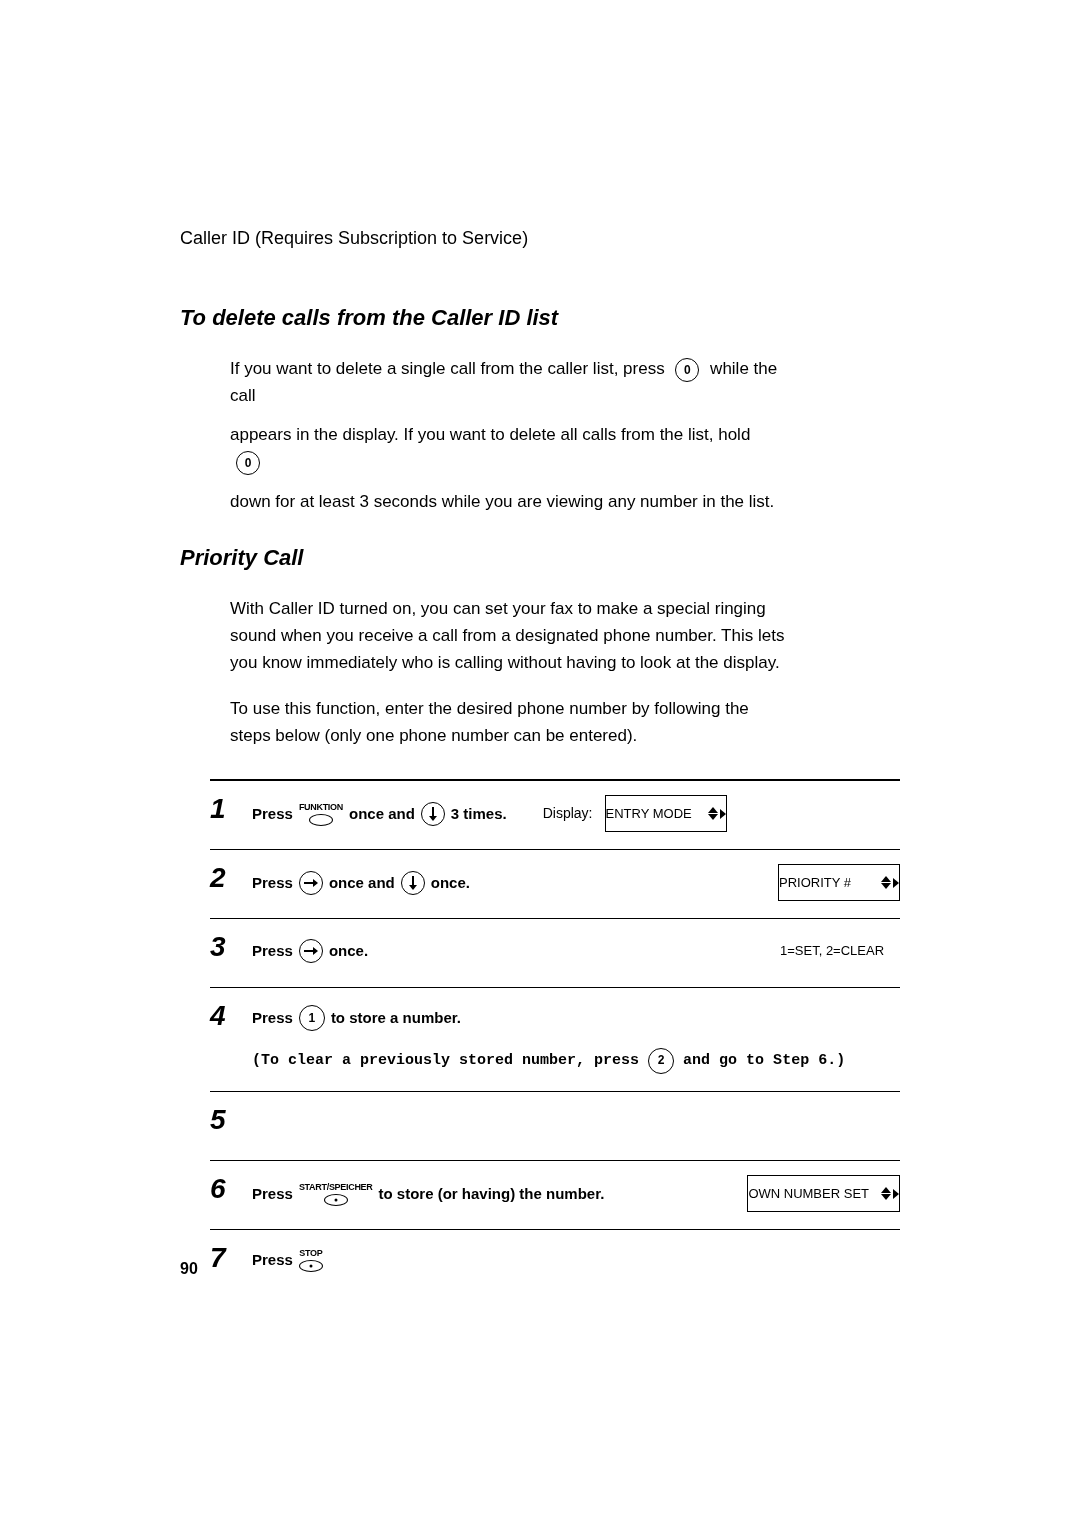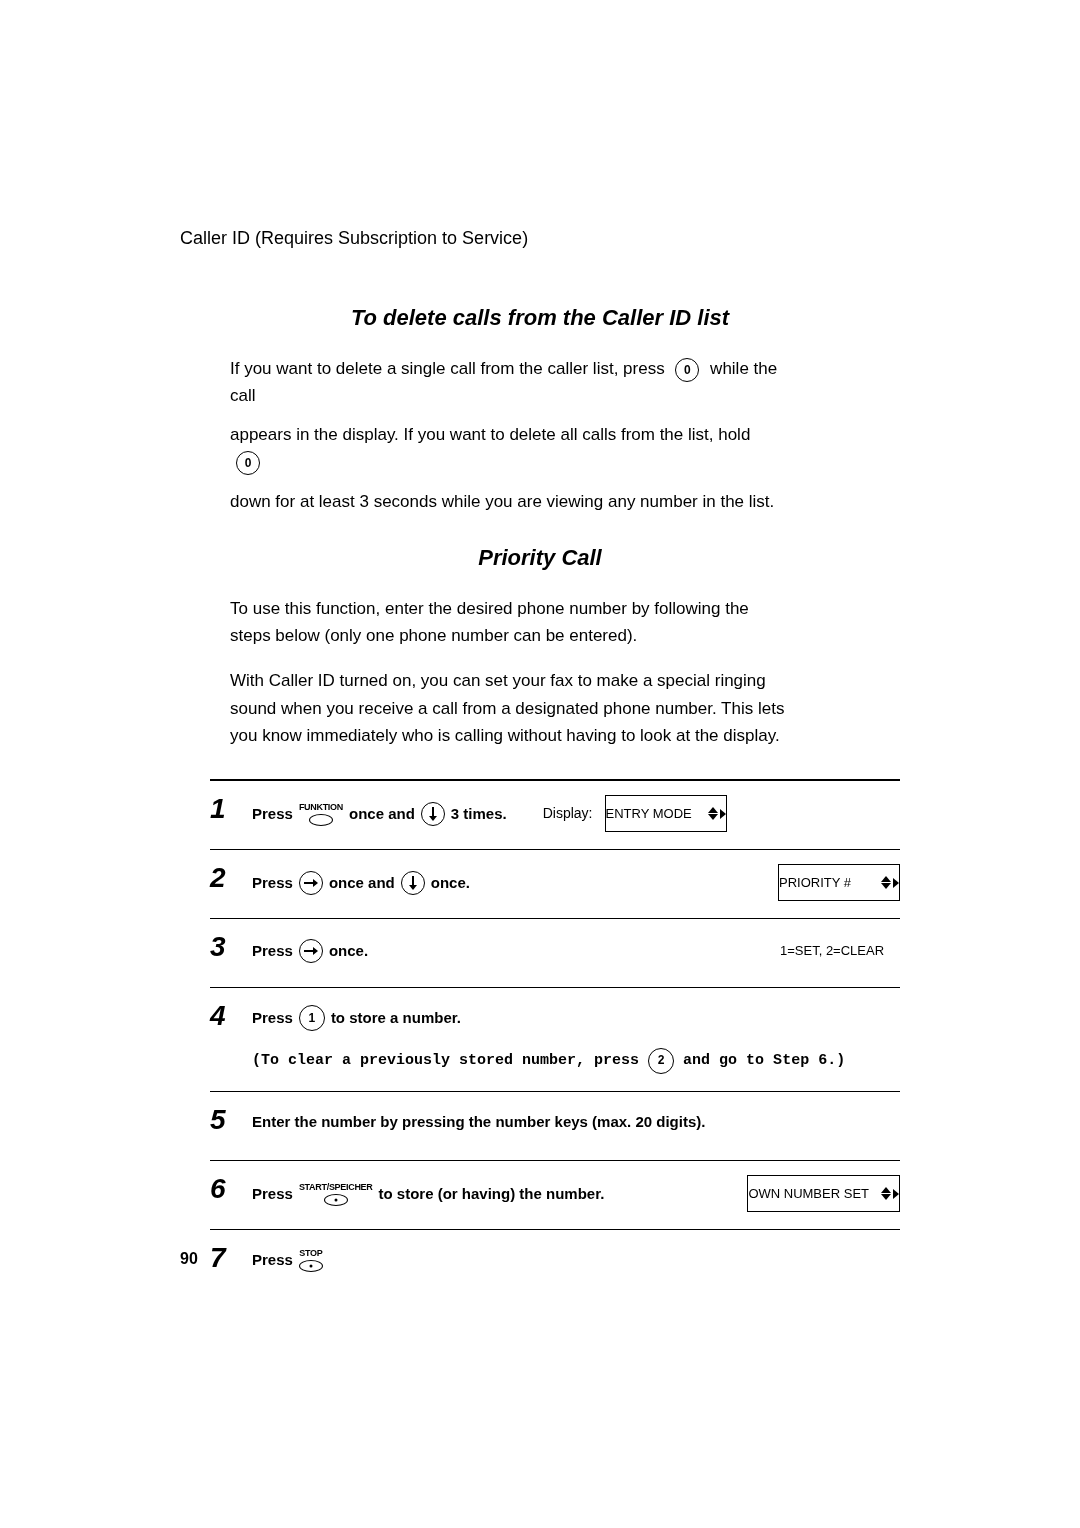--- a/index.html
+++ b/index.html
@@ -17,21 +17,20 @@
   }
   .header-text {
     font-size: 18px;
     margin-bottom: 56px;
   }
   .section-title {
     font-style: italic;
     font-weight: bold;
     font-size: 22px;
     margin: 0 0 24px 0;
-    text-align: center;
   }
   .body-para {
     font-size: 17px;
     line-height: 1.6;
     margin: 12px 0 18px 50px;
     max-width: 560px;
   }
   .body-para.tight { margin-bottom: 6px; }
   .inline-key {
     display: inline-flex;
@@ -209,21 +208,21 @@
     border-bottom: 5px solid transparent;
     border-left: 6px solid #000;
     margin-left: 2px;
   }
   .right-col {
     margin-left: auto;
   }
   .page-number {
     position: absolute;
     left: 180px;
-    bottom: 260px;
+    bottom: 250px;
     font-weight: bold;
     font-size: 16px;
   }
   .step4-sub { width: 100%; margin-top: 6px; font-family: Liberation Mono, monospace; }
 </style>
 </head>
 <body>
 
 <div class="page">
 
@@ -237,22 +236,22 @@
     <span> while the call</span>
   </p>
   <p class="body-para tight">
     <span>appears in the display. If you want to delete all calls from the list, hold </span>
     <span class="inline-key">0</span>
   </p>
   <p class="body-para">down for at least 3 seconds while you are viewing any number in the list.</p>
 
   <h2 class="section-title" style="margin-top:30px">Priority Call</h2>
 
+  <p class="body-para">With Caller ID turned on, you can set your fax to make a special ringing sound when you receive a call from a designated phone number. This lets you know immediately who is calling without having to look at the display.</p>
   <p class="body-para">To use this function, enter the desired phone number by following the steps below (only one phone number can be entered).</p>
-  <p class="body-para">With Caller ID turned on, you can set your fax to make a special ringing sound when you receive a call from a designated phone number. This lets you know immediately who is calling without having to look at the display.</p>
 
   <div class="steps">
 
     <div class="step-row">
       <div class="step-num">1</div>
       <div class="step-content">
         <span class="txt">Press</span>
         <span class="key-oval">
           <span class="lbl">FUNKTION</span>
           <span class="shape"></span>
@@ -316,23 +315,20 @@
         <div class="step4-sub">
           <span class="txt">(To clear a previously stored number, press</span>
           <span class="key-round">2</span>
           <span class="txt">and go to Step 6.)</span>
         </div>
       </div>
     </div>
 
     <div class="step-row">
       <div class="step-num">5</div>
-      <div class="step-content">
-        <span class="txt">Enter the number by pressing the number keys (max. 20 digits).</span>
-      </div>
     </div>
 
     <div class="step-row">
       <div class="step-num">6</div>
       <div class="step-content">
         <span class="txt">Press</span>
         <span class="key-oval">
           <span class="lbl">START/SPEICHER</span>
           <span class="shape dot"></span>
         </span>

